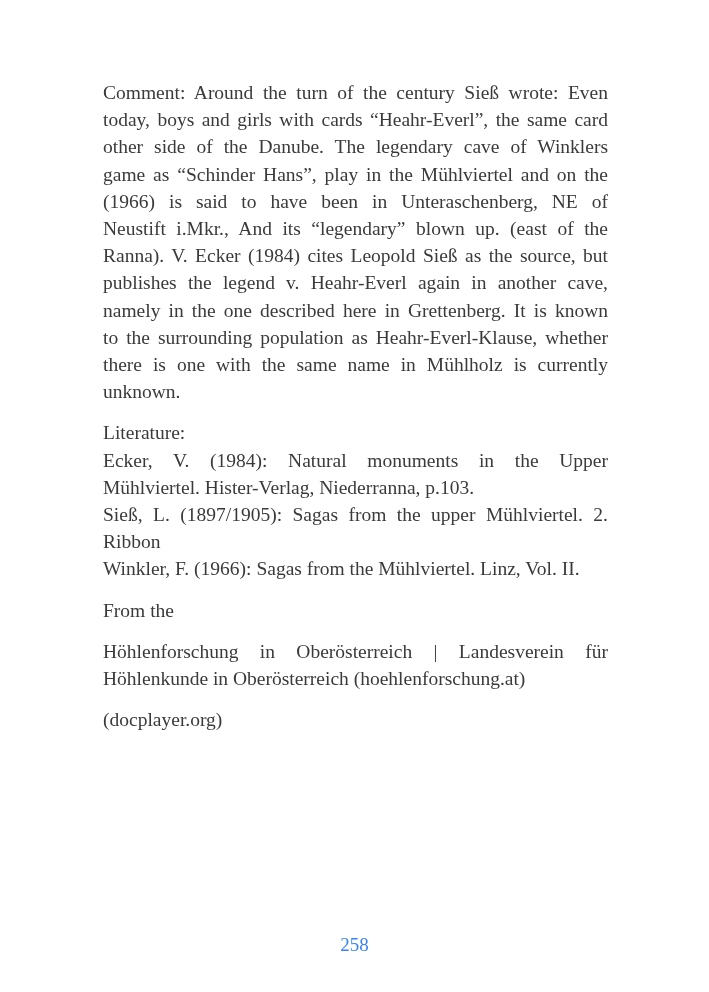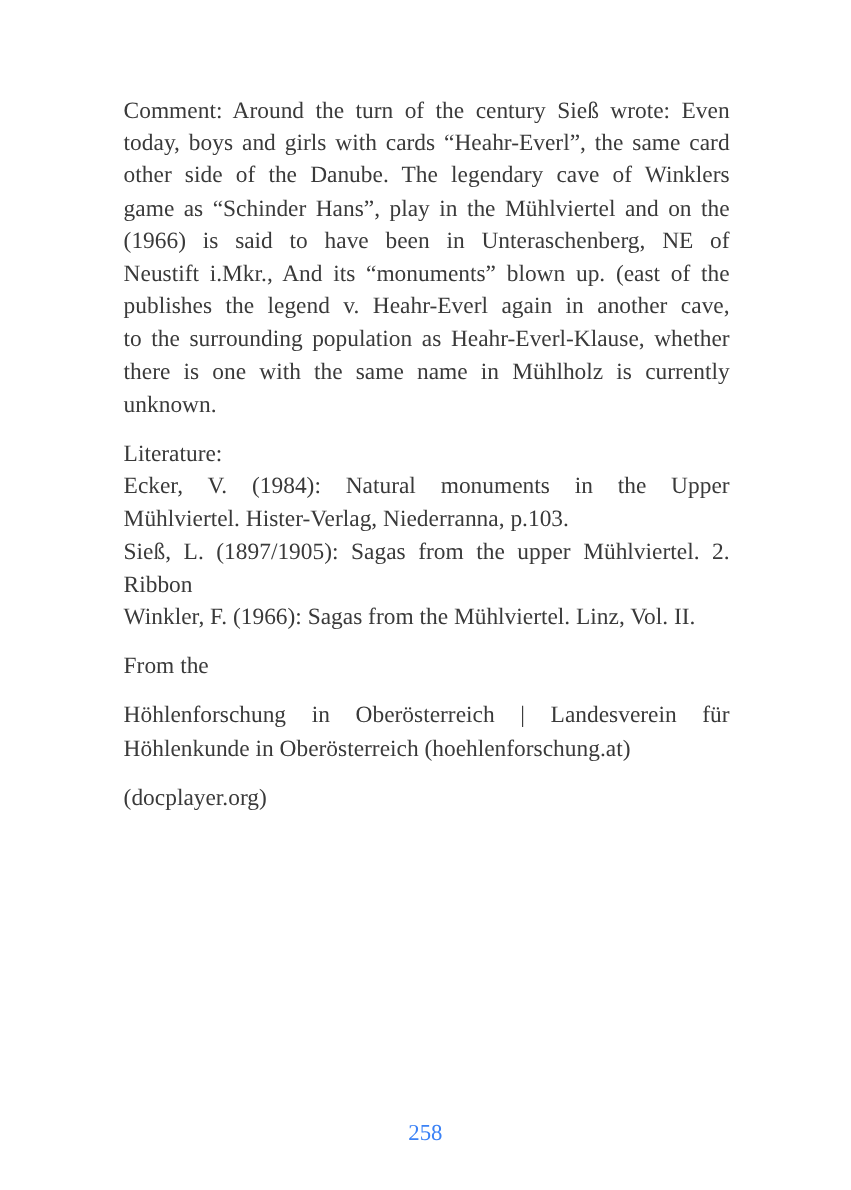--- a/index.html
+++ b/index.html
@@ -62,22 +62,24 @@
 
 <div class="page">
   <main class="content">
     <div id="paragraphs-root">
         <div class="para">
           <div class="line j">Comment: Around the turn of the century Sieß wrote: Even</div>
           <div class="line j">today, boys and girls with cards “Heahr-Everl”, the same card</div>
           <div class="line j">other side of the Danube. The legendary cave of Winklers</div>
           <div class="line j">game as “Schinder Hans”, play in the Mühlviertel and on the</div>
           <div class="line j">(1966) is said to have been in Unteraschenberg, NE of</div>
-          <div class="line j">Neustift i.Mkr., And its “monuments” blown up. (east of the</div>
+          <div class="line j">Neustift i.Mkr., And its “legendary” blown up. (east of the</div>
+          <div class="line j">Ranna). V. Ecker (1984) cites Leopold Sieß as the source, but</div>
           <div class="line j">publishes the legend v. Heahr-Everl again in another cave,</div>
+          <div class="line j">namely in the one described here in Grettenberg. It is known</div>
           <div class="line j">to the surrounding population as Heahr-Everl-Klause, whether</div>
           <div class="line j">there is one with the same name in Mühlholz is currently</div>
           <div class="line">unknown.</div>
         </div>
         <div class="para">
           <div class="line">Literature:</div>
           <div class="line j">Ecker, V. (1984): Natural monuments in the Upper</div>
           <div class="line">Mühlviertel. Hister-Verlag, Niederranna, p.103.</div>
           <div class="line j">Sieß, L. (1897/1905): Sagas from the upper Mühlviertel. 2.</div>
           <div class="line">Ribbon</div>

